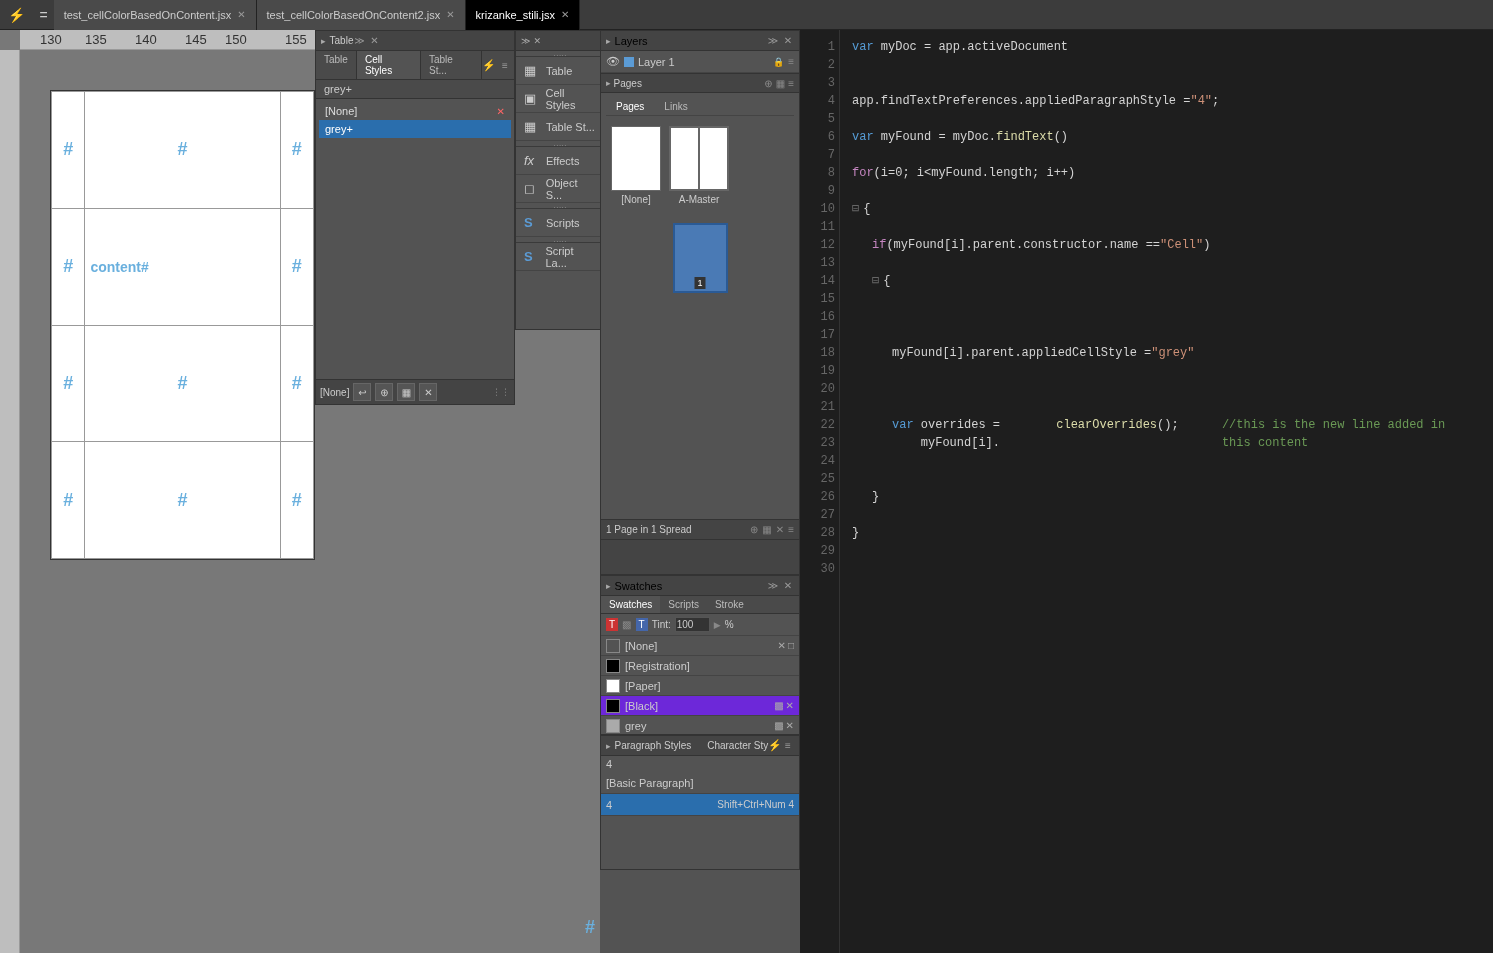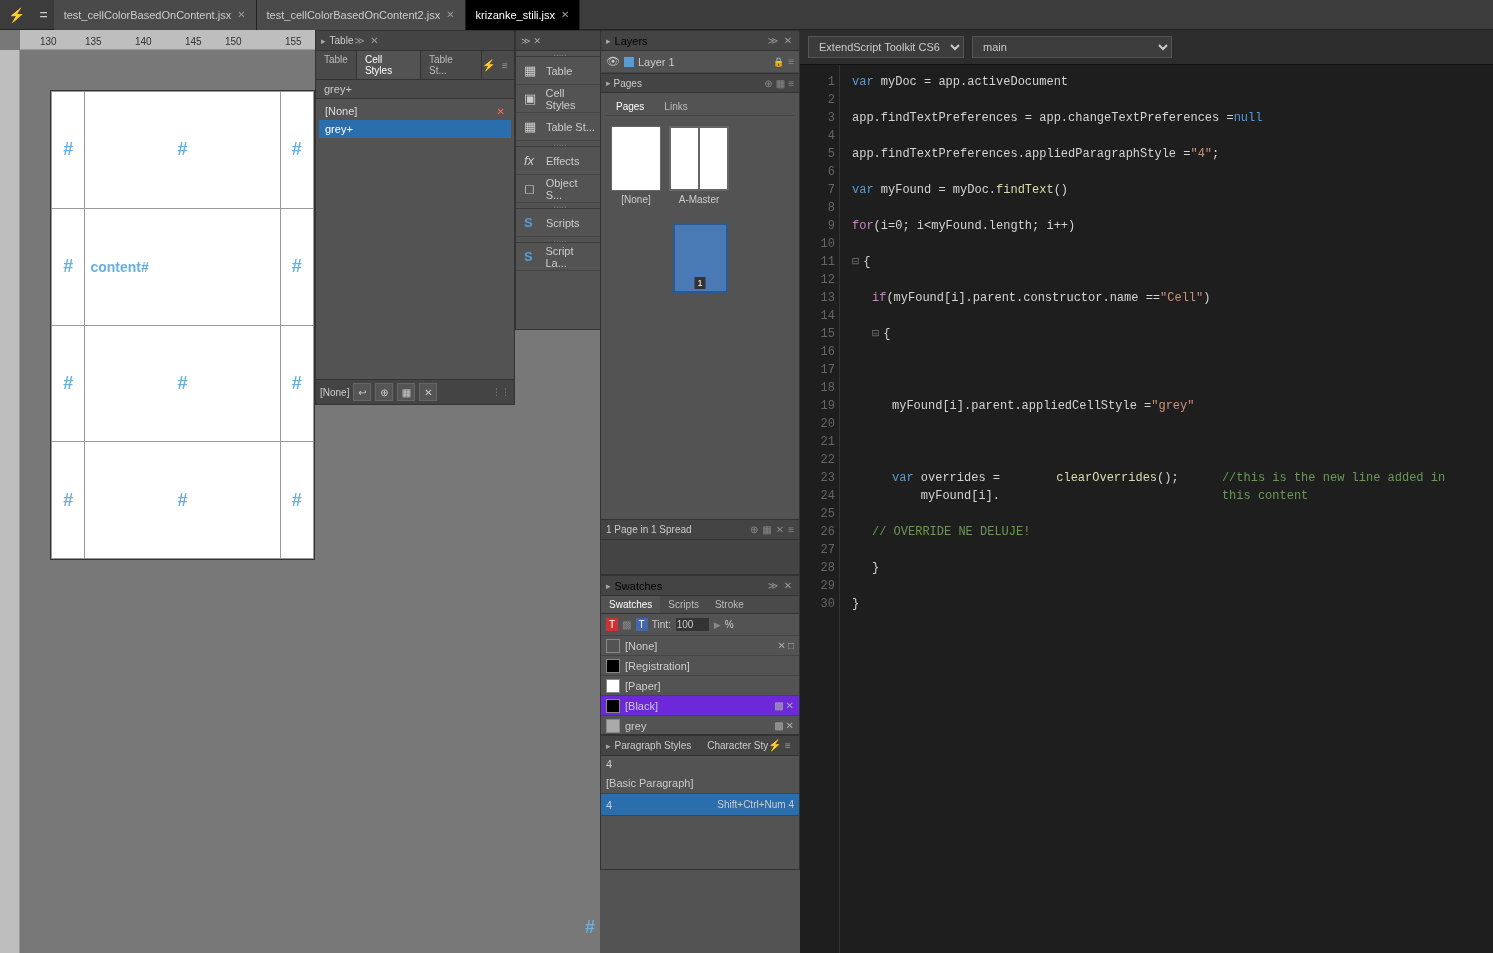--- a/index.html
+++ b/index.html
@@ -51,21 +51,21 @@
       border: 1px solid #999; text-align: center; vertical-align: middle;
       color: #6ab0de; font-size: 18px; font-weight: bold;
     }
     .canvas-table td.sometext-cell {
       color: #333; font-size: 14px; font-weight: bold; text-align: left;
       padding-left: 5px;
     }
     .canvas-table td.sometext-cell span { color: #6ab0de; }
 
     
-    .ruler-mark { display: inline-block; position: absolute; font-size: 10px; color: #333; }
+    .ruler-mark { display: inline-block; position: absolute; font-size: 13px; color: #333; }
 
     
     .panel-table-styles {
       position: absolute; top: 30px; left: 315px; width: 200px; height: 375px;
       background: #535353; border: 1px solid #333; z-index: 10;
     }
     .panel-header {
       height: 20px; background: #444; display: flex; align-items: center;
       padding: 0 5px; border-bottom: 1px solid #333; font-size: 10px; color: #ccc;
     }
@@ -556,28 +556,20 @@
   <div class="para-item">
     <span>[Basic Paragraph]</span>
   </div>
   <div class="para-item selected" style="justify-content:space-between;">
     <span>4</span>
     <span style="font-size:10px;">Shift+Ctrl+Num 4</span>
   </div>
 </div>
 
 <div class="code-editor">
-  <div class="editor-toolbar">
-    <select class="editor-select">
-      <option>ExtendScript Toolkit CS6</option>
-    </select>
-    <select class="editor-select" style="width:200px;">
-      <option>main</option>
-    </select>
-  </div>
   <div class="editor-content">
     <div class="line-numbers">
       <div>1</div>
         <div>2</div>
         <div>3</div>
         <div>4</div>
         <div>5</div>
       <div>6</div>
         <div>7</div>
         <div>8</div>
@@ -602,24 +594,20 @@
         <div>27</div>
         <div>28</div>
         <div>29</div>
         <div>30</div>
     </div>
     <div class="code-content">
       <div class="code-line">
         <span class="kw-var">var</span>&nbsp;<span>myDoc = app.activeDocument</span>
       </div>
       <div class="code-line">&nbsp;</div>
-      <div class="code-line">
-        <span>app.findTextPreferences = app.changeTextPreferences = </span>
-          <span class="kw-null">null</span>
-      </div>
       <div class="code-line">&nbsp;</div>
       <div class="code-line">
         <span>app.findTextPreferences.appliedParagraphStyle = </span>
           <span class="str">"4"</span>
           <span>;</span>
       </div>
       <div class="code-line">&nbsp;</div>
       <div class="code-line">
         <span class="kw-var">var</span>&nbsp;<span>myFound = myDoc.</span><span class="fn">findText</span><span>()</span>
       </div>
@@ -652,23 +640,20 @@
         <span>myFound[i].parent.appliedCellStyle = </span>
           <span class="str">"grey"</span>
       </div>
       <div class="code-line">&nbsp;</div>
       <div class="code-line">&nbsp;</div>
       <div class="code-line">&nbsp;</div>
       <div class="code-line line-indent-2">
         <span class="kw-var">var</span>&nbsp;<span>overrides = myFound[i].</span><span class="fn">clearOverrides</span><span>();</span>&nbsp;&nbsp;&nbsp;&nbsp;&nbsp;&nbsp;<span class="comment">//this is the new line added in this content</span>
       </div>
       <div class="code-line">&nbsp;</div>
-      <div class="code-line line-indent-1">
-        <span class="comment">// OVERRIDE NE DELUJE!</span>
-      </div>
       <div class="code-line">&nbsp;</div>
       <div class="code-line line-indent-1">
         <span>}</span>
       </div>
       <div class="code-line">&nbsp;</div>
       <div class="code-line">
         <span>}</span>
       </div>
     </div>
   </div>

